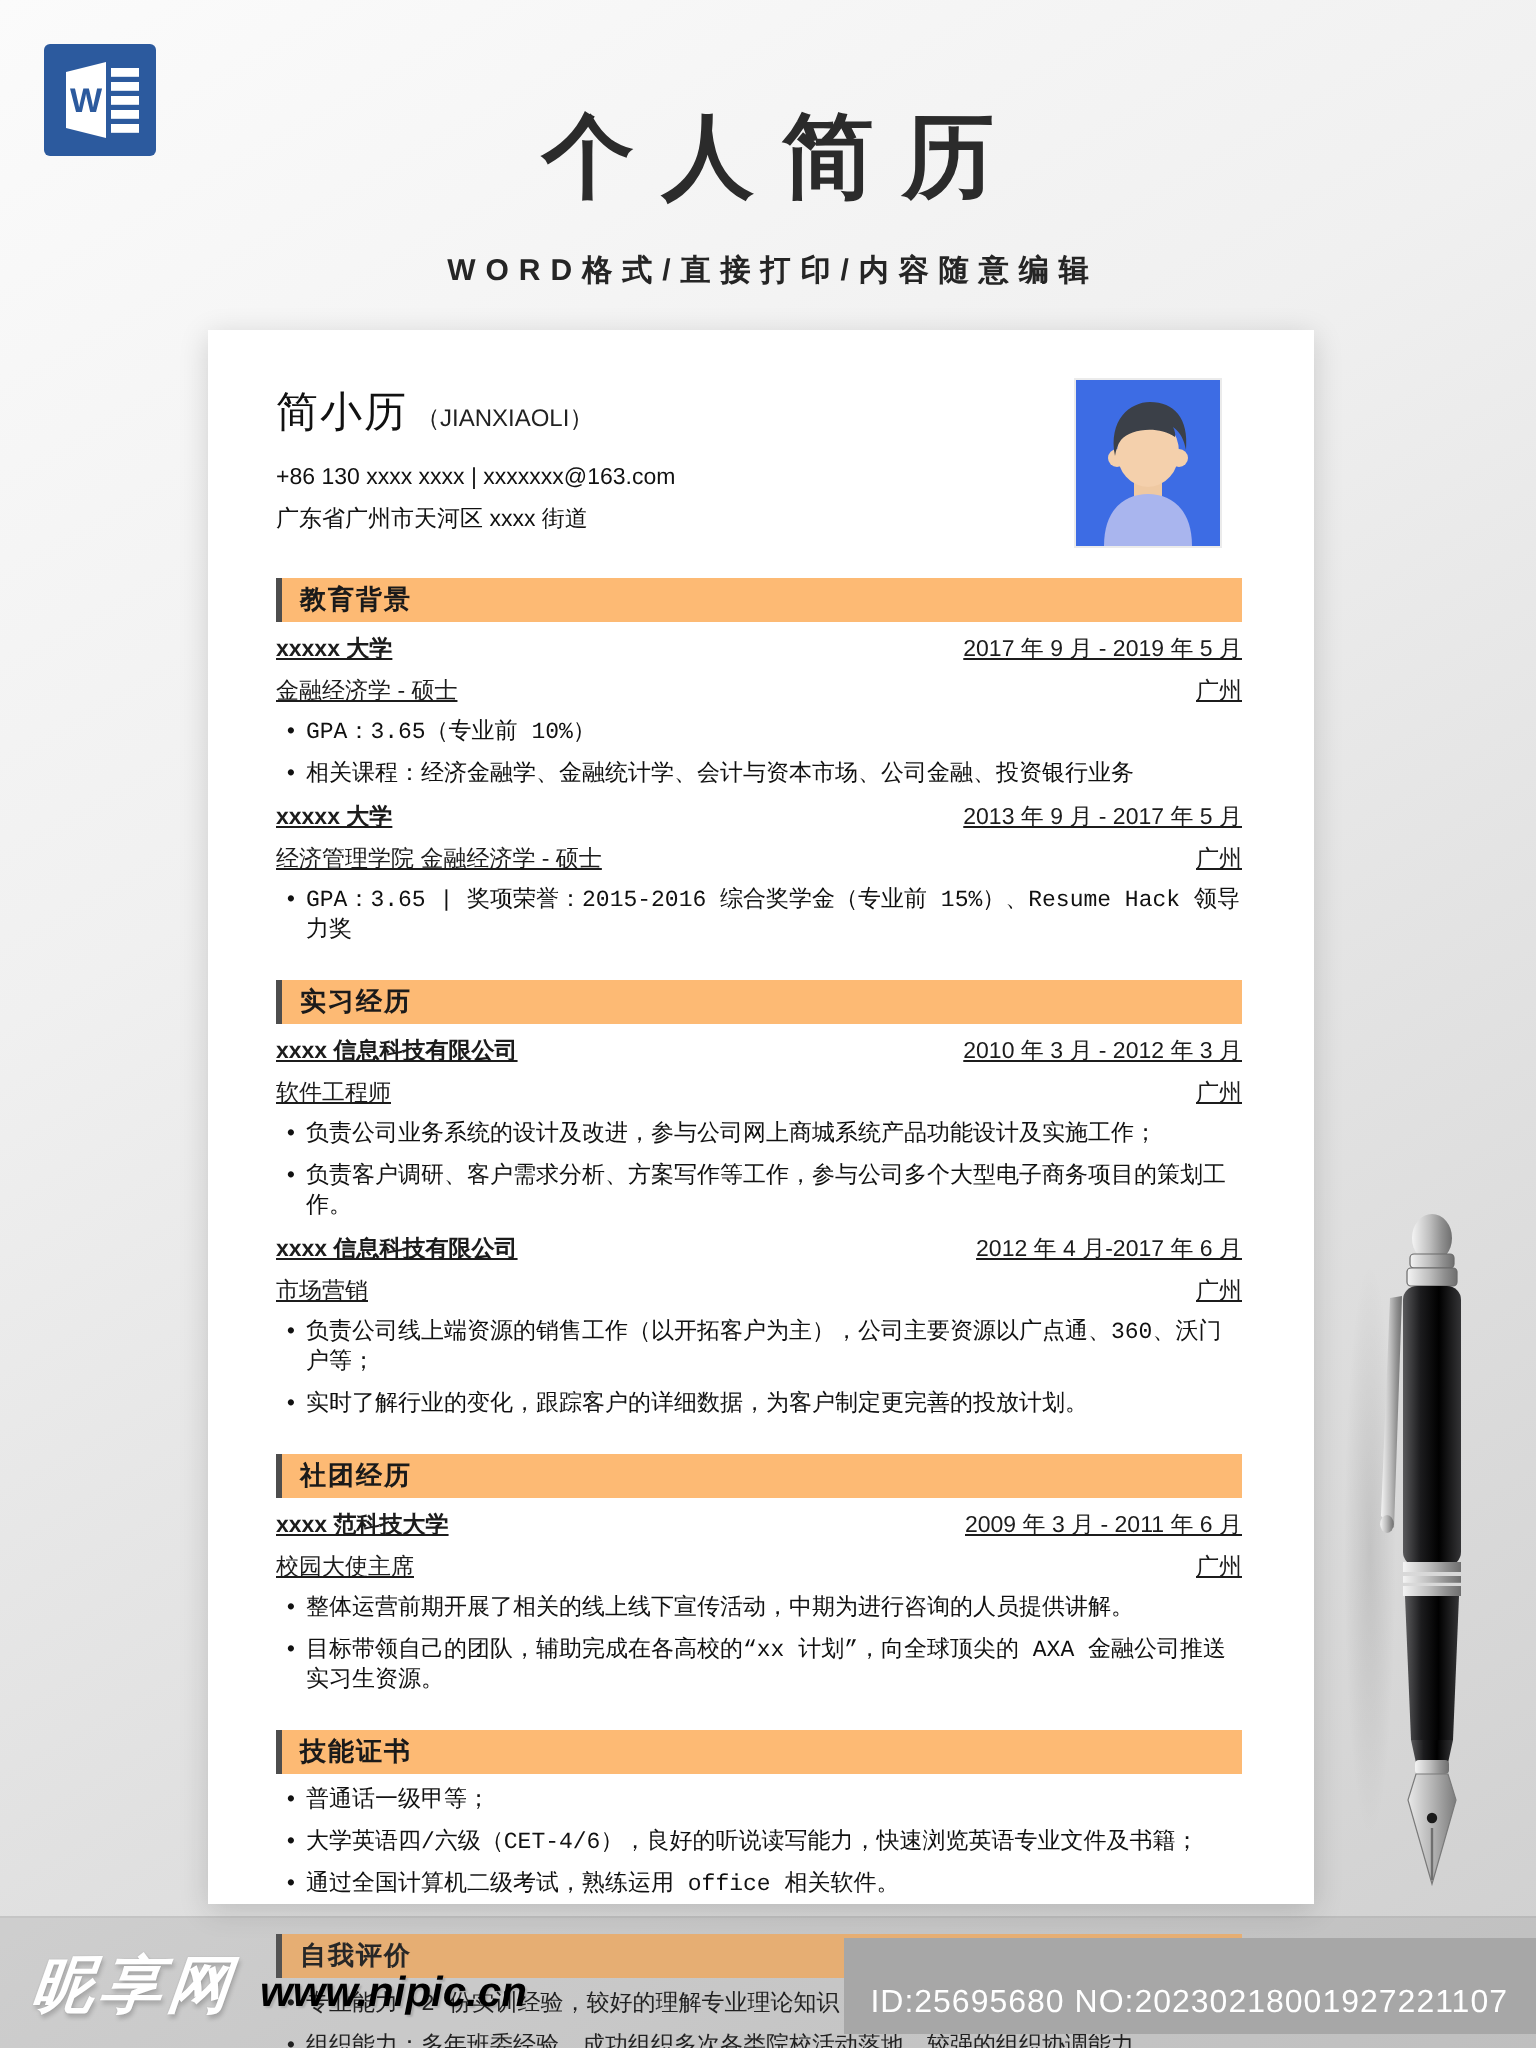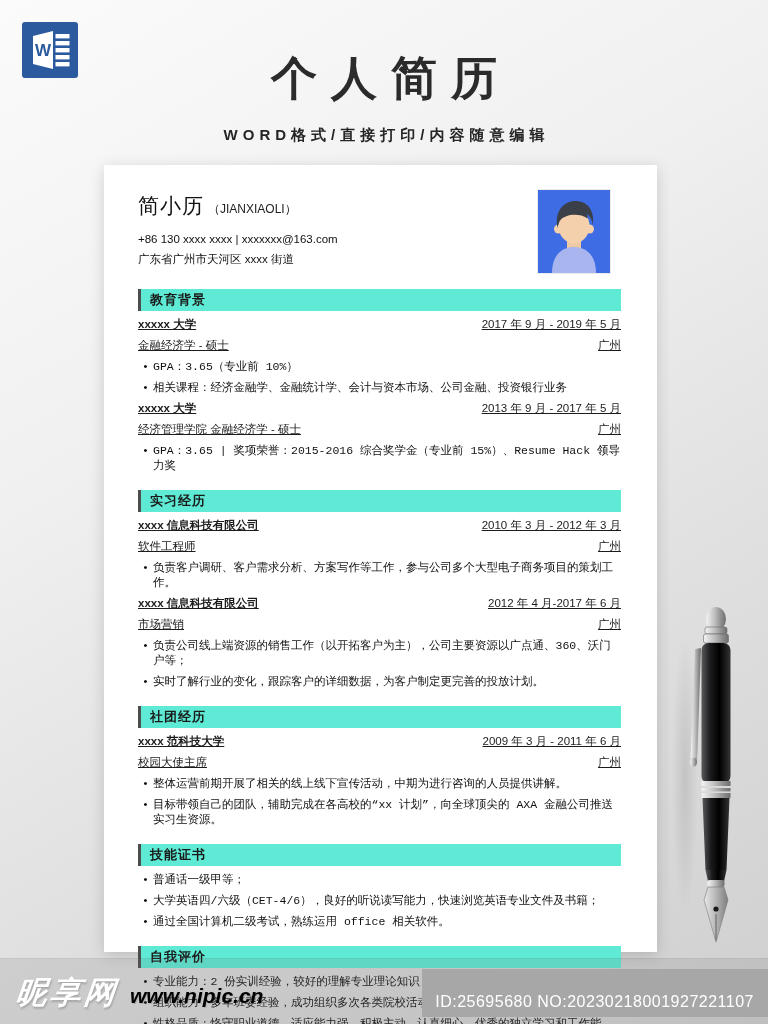--- a/index.html
+++ b/index.html
@@ -26,21 +26,21 @@
   .pinyin { font-size:12px; color:#222; margin-left:4px; }
   .contact { margin-top:13px; font-size:11.5px; color:#111; }
   .address { margin-top:7px; font-size:11.5px; color:#111; }
   .avatar { position:absolute; top:25px; right:47px; width:72px; height:83px;
             box-shadow:0 0 0 1px rgba(0,0,0,0.08); }
 
   .sections { padding:0 36px 0 34px; }
   .resume-section { margin-top:17px; }
   .resume-section:first-child { margin-top:22px; }
   .sec-header {
-    height:22px; line-height:22px; background:#5eead4; border-left:3px solid #4d4d4d;
+    height:22px; line-height:22px; background:#fdba74; border-left:3px solid #4d4d4d;
     font-size:13px; font-weight:bold; color:#1a1a1a; padding-left:9px; letter-spacing:1px;
   }
   .row { display:flex; justify-content:space-between; align-items:baseline; margin-top:6px;text-decoration:underline; }
   .row .l { font-size:11.5px; }
   .row .l.b { font-weight:bold; }
   .row .r { font-size:11.5px; white-space:nowrap; }
   ul.bullets { list-style:none; margin:3px 0 2px 0;font-family:Liberation Mono, monospace; }
   ul.bullets li { position:relative; padding-left:15px; font-size:11.5px; line-height:15px; margin-top:6px; color:#111; }
   ul.bullets li::before { content:"•"; position:absolute; left:4px; top:0; color:#111; }
 
@@ -134,20 +134,21 @@
         <div class="sec-header">实习经历</div>
         <div class="row">
           <span class="l b">xxxx 信息科技有限公司</span>
           <span class="r">2010 年 3 月 - 2012 年 3 月</span>
         </div>
         <div class="row">
           <span class="l">软件工程师</span>
           <span class="r">广州</span>
         </div>
         <ul class="bullets">
+          <li>负责公司业务系统的设计及改进，参与公司网上商城系统产品功能设计及实施工作；</li>
           <li>负责客户调研、客户需求分析、方案写作等工作，参与公司多个大型电子商务项目的策划工作。</li>
         </ul>
         <div class="row">
           <span class="l b">xxxx 信息科技有限公司</span>
           <span class="r">2012 年 4 月-2017 年 6 月</span>
         </div>
         <div class="row">
           <span class="l">市场营销</span>
           <span class="r">广州</span>
         </div>

